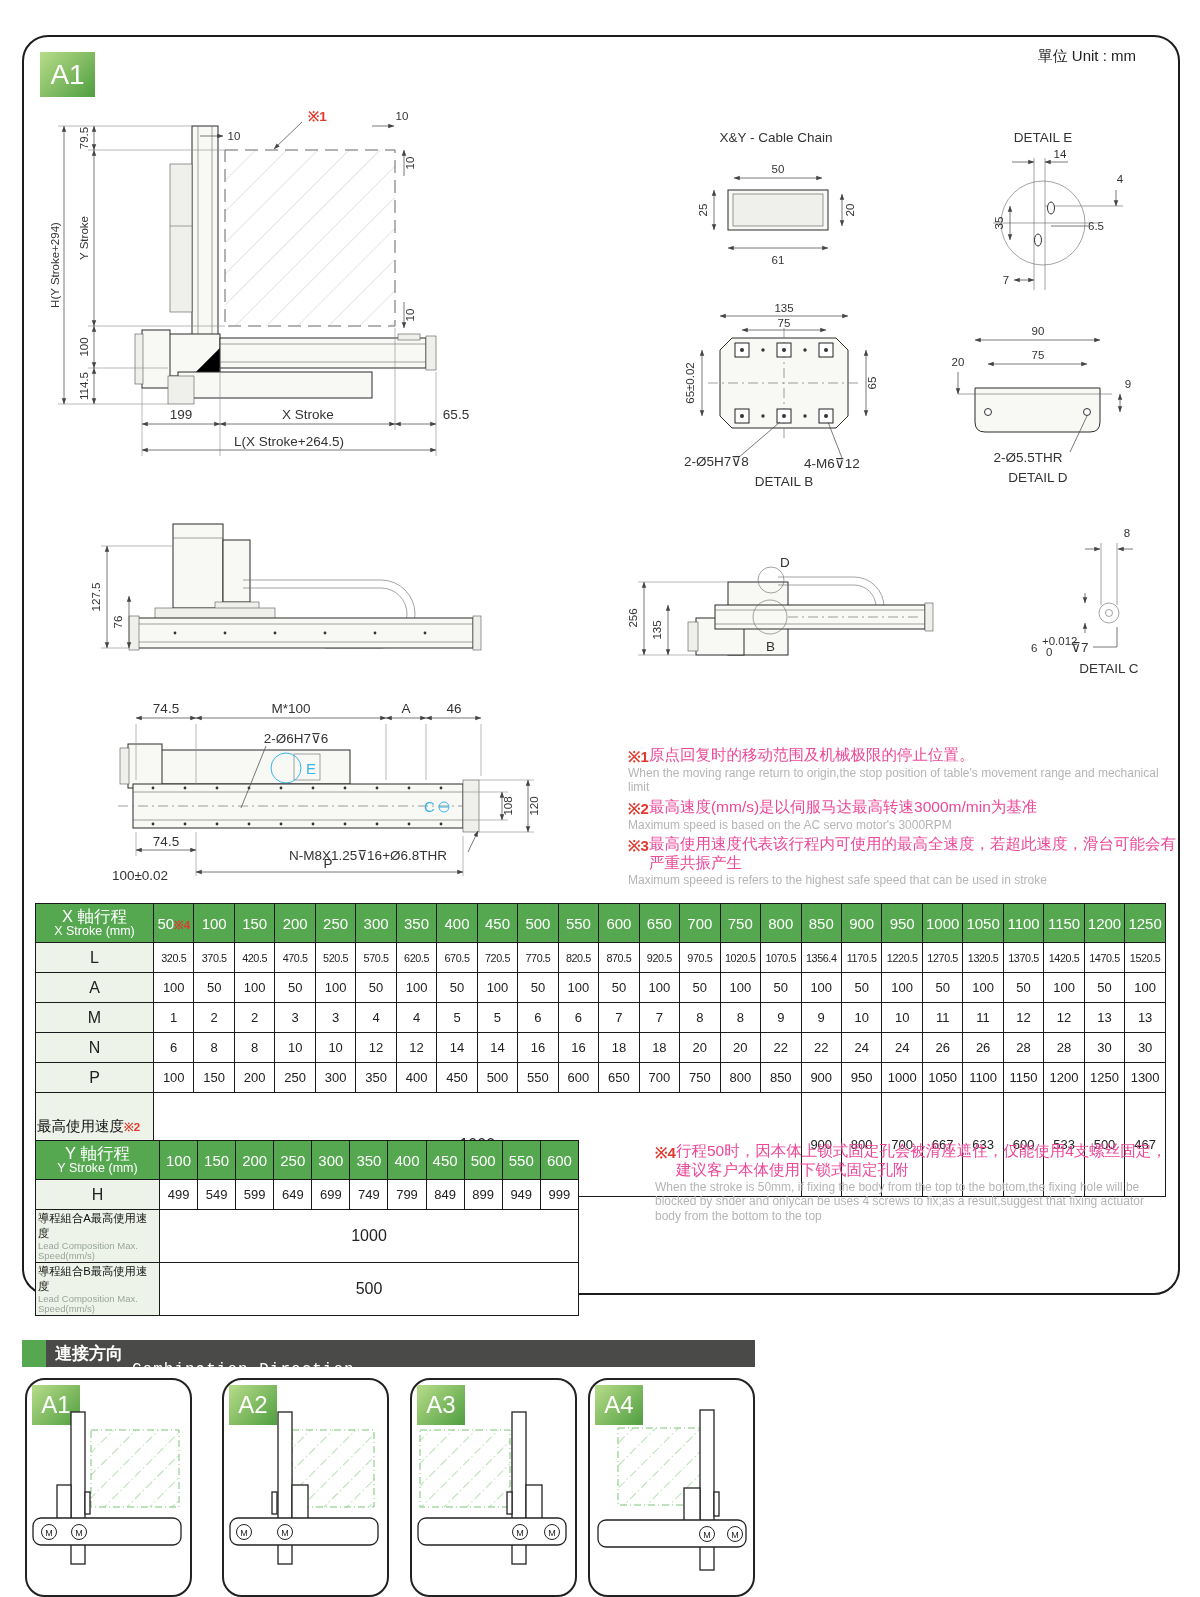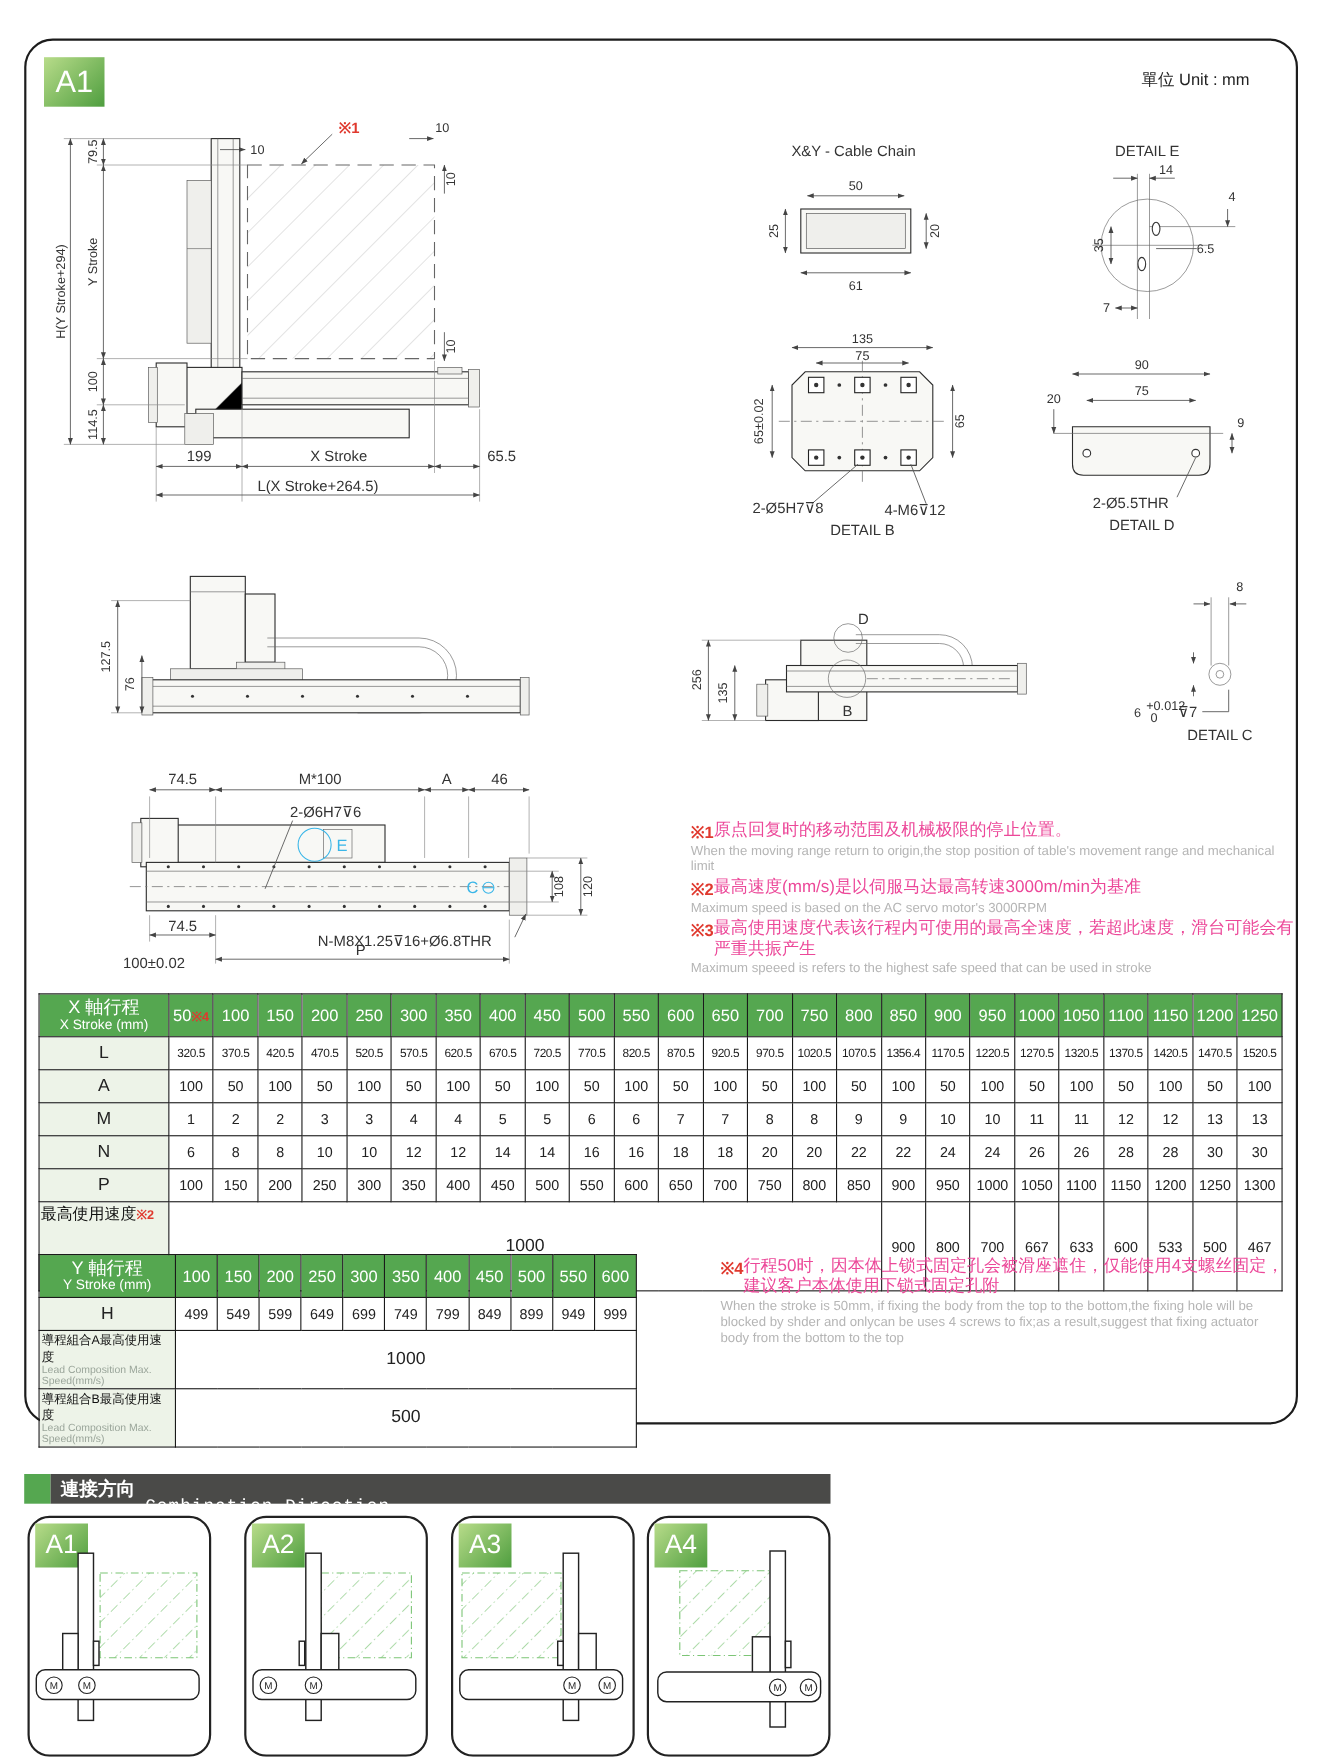--- a/index.html
+++ b/index.html
@@ -3,21 +3,21 @@
 <meta charset="utf-8">
 <style>
   html,body{margin:0;padding:0;}
   body{width:1200px;height:1597px;position:relative;background:#fff;
        font-family:"Liberation Sans",sans-serif;color:#222;overflow:hidden;}
   .frame{position:absolute;left:22px;top:35px;width:1154px;height:1256px;
          border:2px solid #1c1c1c;border-radius:26px;background:#fff;}
   .badge-a1{position:absolute;left:40px;top:52px;width:55px;height:45px;
             background:linear-gradient(135deg,#b8dc8a,#4f9e3f);color:#fff;
             font-size:28px;display:flex;align-items:center;justify-content:center;}
-  .unit{position:absolute;right:64px;top:63px;font-size:15px;color:#222;}
+  .unit{position:absolute;right:64px;top:47px;font-size:15px;color:#222;}
 
   svg.draw{position:absolute;overflow:visible;}
   svg text{font-family:"Liberation Sans",sans-serif;font-size:11.5px;fill:#333;}
   svg .tt{font-size:13.5px;}
   .dl{stroke:#555;stroke-width:0.8;fill:none;}
   .xl{stroke:#8a8a8a;stroke-width:0.6;fill:none;}
   .mach{stroke:#2b2b2b;stroke-width:1;fill:#f8f8f5;}
   .mach2{stroke:#555;stroke-width:0.6;fill:#efefec;}
   .thin{stroke:#666;stroke-width:0.6;fill:none;}
   .dash{stroke:#777;stroke-width:0.7;fill:none;stroke-dasharray:10 4 2 4;}
@@ -40,21 +40,21 @@
   table.spec{border-collapse:collapse;width:100%;table-layout:fixed;}
   .spec th,.spec td{border:1px solid #1a1a1a;text-align:center;padding:0;overflow:hidden;}
   .spec thead th{background:#55a750;color:#fff;font-weight:normal;height:38px;font-size:15px;}
   .spec thead th.corner{font-size:16.5px;line-height:1.05;}
   .spec thead .en{font-size:12.5px;display:block;}
   .spec tbody th.rl{background:#edf3e8;font-weight:normal;font-size:16px;height:29px;}
   .spec tbody td{background:#fff;font-size:13px;height:29px;}
   .spec td.dense{font-size:10.8px;letter-spacing:-0.4px;}
   .spec td.merged{font-size:16px;}
   th.speedlbl{background:#edf3e8;text-align:left;height:40px;font-weight:normal;padding:1px 1px;}
-  .s-zh{font-size:14.5px;color:#111;}
+  .s-zh{font-size:14.5px;color:#111;margin-top:23px;}
   .s-en{font-size:10.5px;color:#9aa59a;margin-top:44px;}
   .redmark{color:#e0392e;font-size:11.5px;font-weight:bold;}
   th.leadlbl{background:#edf3e8;text-align:left;font-weight:normal;height:37px;padding:1px 2px;}
   .l-zh{font-size:11.3px;color:#111;}
   .l-en{font-size:9.5px;color:#9aa59a;line-height:1.05;}
 
   
   .comb-bar{position:absolute;left:22px;top:1340px;width:733px;height:27px;display:flex;}
   .comb-green{width:24px;background:#55a750;}
   .comb-dark{flex:1;background:#4a4a48;color:#fff;display:flex;align-items:center;padding-left:9px;}

